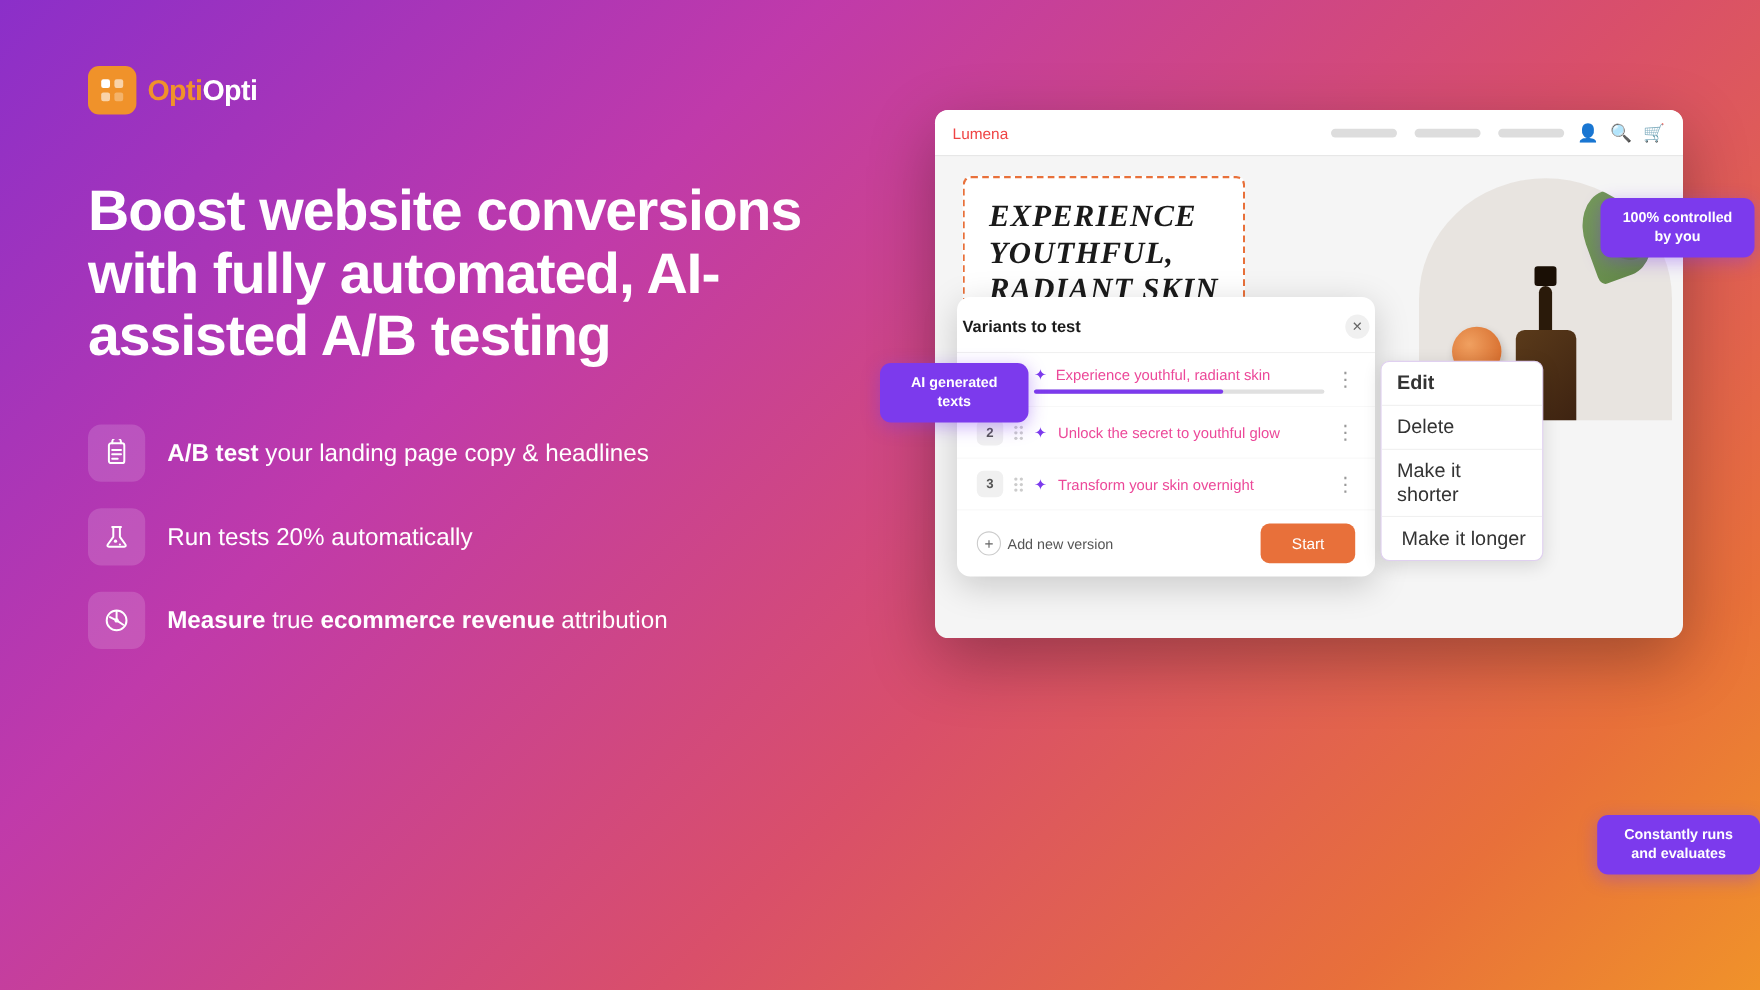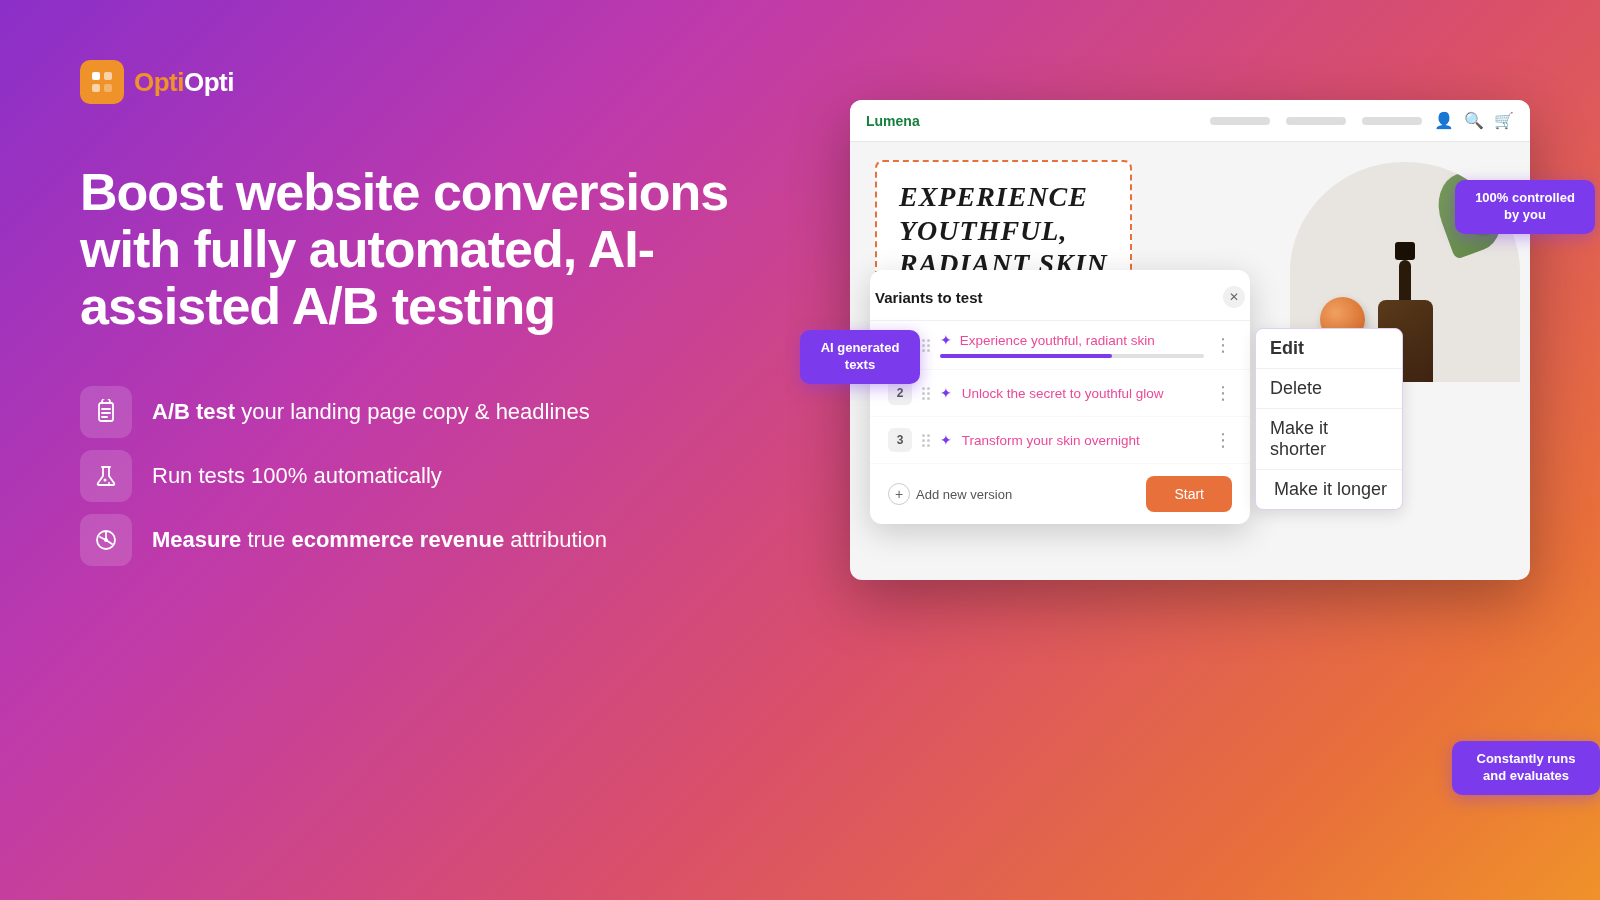--- a/index.html
+++ b/index.html
@@ -53,21 +53,21 @@
       font-weight: 800;
       color: white;
       line-height: 1.1;
       margin-bottom: 50px;
       letter-spacing: -1px;
     }
 
     .features {
       display: flex;
       flex-direction: column;
-      gap: 12px;
+      gap: 24px;
     }
     .feature-item {
       display: flex;
       align-items: center;
       gap: 20px;
     }
     .feature-icon-box {
       width: 52px;
       height: 52px;
       background: rgba(255,255,255,0.15);
@@ -118,22 +118,22 @@
       height: 42px;
       background: white;
       border-bottom: 1px solid #e5e5e5;
       display: flex;
       align-items: center;
       padding: 0 16px;
       gap: 12px;
     }
     .browser-brand {
       font-size: 14px;
-      font-weight: 700;
-      color: #15803d;
+      font-weight: 400;
+      color: #ef4444;
       flex: 1;
     }
     .browser-nav-lines {
       display: flex;
       gap: 16px;
     }
     .nav-line {
       width: 60px;
       height: 8px;
       background: #ddd;
@@ -440,21 +440,21 @@
       padding: 10px 14px;
       border-radius: 10px;
       line-height: 1.3;
       text-align: center;
       box-shadow: 0 4px 16px rgba(124,58,237,0.4);
       z-index: 30;
     }
     .callout-ai {
       top: 290px;
       left: -20px;
-      width: 120px;
+      width: 135px;
     }
     .callout-controlled {
       top: 140px;
       right: 5px;
       width: 140px;
     }
     .callout-constantly {
       bottom: 65px;
       right: 0px;
       width: 148px;
@@ -501,21 +501,21 @@
 
     <div class="feature-item">
       <div class="feature-icon-box">
         <svg viewBox="0 0 26 26">
           <path d="M10 4 L10 13 L5 20 Q4 22 6 22 L20 22 Q22 22 21 20 L16 13 L16 4" stroke-linecap="round" stroke-linejoin="round"></path>
           <line x1="9" y1="4" x2="17" y2="4" stroke-linecap="round"></line>
           <circle cx="12" cy="17" r="1.5" fill="white" stroke="none"></circle>
           <circle cx="16" cy="20" r="1" fill="white" stroke="none"></circle>
         </svg>
       </div>
-      <div class="feature-text">Run tests 100% automatically</div>
+      <div class="feature-text">Run tests 20% automatically</div>
     </div>
 
     <div class="feature-item">
       <div class="feature-icon-box">
         <svg viewBox="0 0 26 26">
           <circle cx="13" cy="13" r="9" stroke-linecap="round"></circle>
           <path d="M13 13 L13 5" stroke-linecap="round"></path>
           <path d="M13 13 L19 17" stroke-linecap="round"></path>
           <path d="M13 13 L7 10" stroke-linecap="round"></path>
           <circle cx="13" cy="13" r="2" fill="white" stroke="none"></circle>

